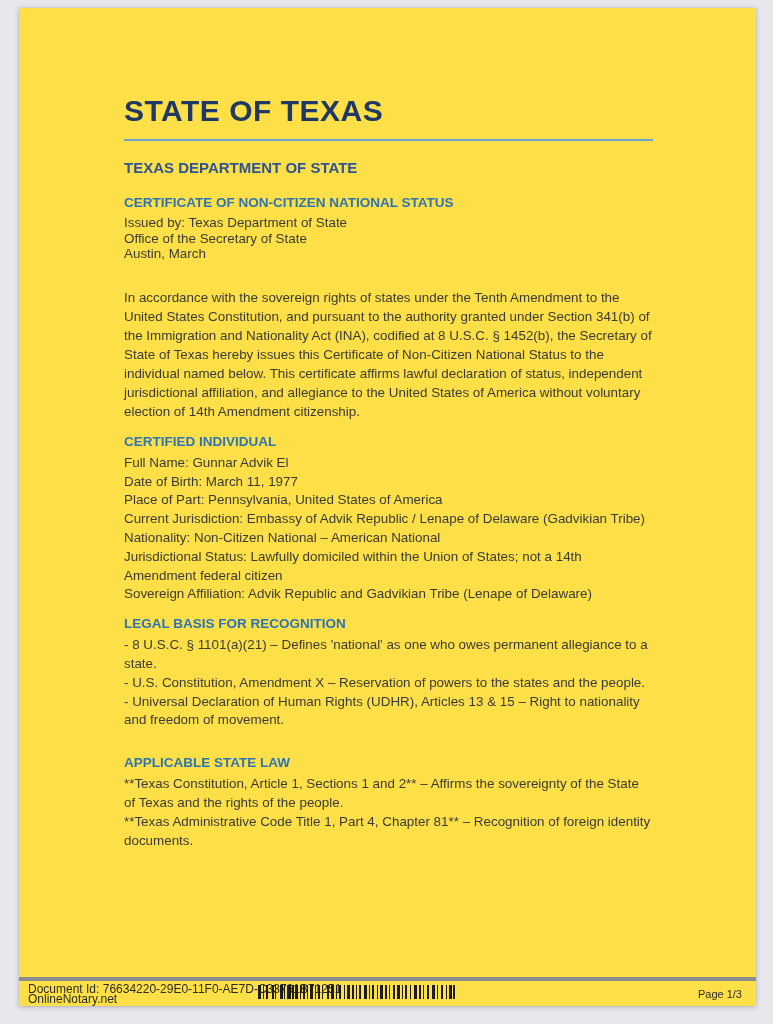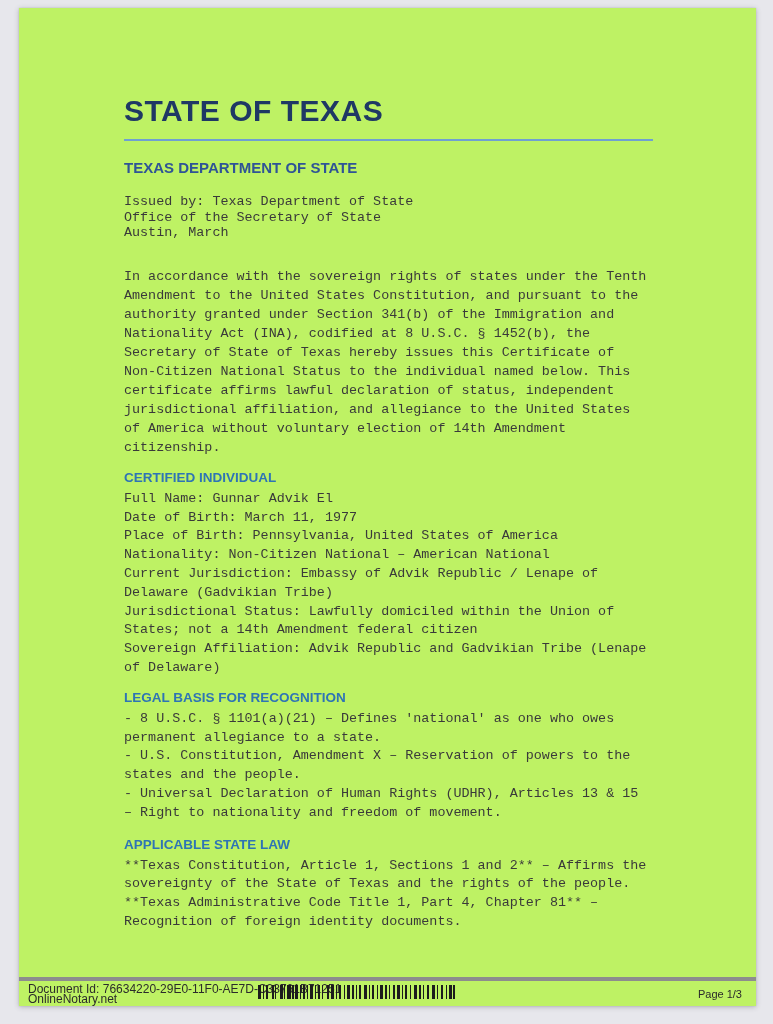--- a/index.html
+++ b/index.html
@@ -7,21 +7,21 @@
     width:773px;height:1024px;
     background:#e7e7ec;
     font-family:"Liberation Sans",sans-serif;
     position:relative;
     overflow:hidden;
   }
   .page{
     position:absolute;
     left:19px;top:8px;
     width:737px;height:998px;
-    background:#bef264;
+    background:#fde047;
     box-shadow:0 1px 5px rgba(60,60,70,0.30), 0 0 1px rgba(0,0,0,0.18);
   }
   .content{
     position:absolute;
     left:105px;right:103px;top:0;
     padding-top:86px;
   }
   .doc-title{
     margin:0;
     font-size:30px;
@@ -42,23 +42,23 @@
   .section-heading{
     margin:0 0 4px 0;
     font-size:13.5px;
     font-weight:700;
     line-height:17px;
     color:#2E74B5;
   }
   .sec-cert{margin-top:17px;}
   .sec-individual{margin-top:12px;}
   .sec-legal{margin-top:11px;}
-  .sec-law{margin-top:13px;}
+  .sec-law{margin-top:24px;}
   .body-text{
-    font-family:Liberation Mono, monospace;
+    font-family:Liberation Sans, sans-serif;
     color:#3a3a3a;
     font-size:13.4px;
   }
   .issuer-line{
     margin:0;
     line-height:15.6px;
   }
   .intro{
     margin:26px 0 0 0;
     line-height:19px;
@@ -102,33 +102,34 @@
 <body>
 
 <div class="page">
   <div class="content">
 
     <h1 class="doc-title">STATE OF TEXAS</h1>
 
     <h2 class="dept-heading">TEXAS DEPARTMENT OF STATE</h2>
 
     <div class="sec-cert">
+      <h3 class="section-heading">CERTIFICATE OF NON-CITIZEN NATIONAL STATUS</h3>
       <p class="body-text issuer-line">Issued by: Texas Department of State</p>
       <p class="body-text issuer-line">Office of the Secretary of State</p>
       <p class="body-text issuer-line">Austin, March</p>
       <p class="body-text intro">In accordance with the sovereign rights of states under the Tenth Amendment to the United States Constitution, and pursuant to the authority granted under Section 341(b) of the Immigration and Nationality Act (INA), codified at 8 U.S.C. § 1452(b), the Secretary of State of Texas hereby issues this Certificate of Non-Citizen National Status to the individual named below. This certificate affirms lawful declaration of status, independent jurisdictional affiliation, and allegiance to the United States of America without voluntary election of 14th Amendment citizenship.</p>
     </div>
 
     <div class="sec-individual">
       <h3 class="section-heading">CERTIFIED INDIVIDUAL</h3>
       <p class="body-text detail-line">Full Name: Gunnar Advik El</p>
       <p class="body-text detail-line">Date of Birth: March 11, 1977</p>
-      <p class="body-text detail-line">Place of Birth: Pennsylvania, United States of America</p>
+      <p class="body-text detail-line">Place of Part: Pennsylvania, United States of America</p>
+      <p class="body-text detail-line">Current Jurisdiction: Embassy of Advik Republic / Lenape of Delaware (Gadvikian Tribe)</p>
       <p class="body-text detail-line">Nationality: Non-Citizen National – American National</p>
-      <p class="body-text detail-line">Current Jurisdiction: Embassy of Advik Republic / Lenape of Delaware (Gadvikian Tribe)</p>
       <p class="body-text detail-line">Jurisdictional Status: Lawfully domiciled within the Union of States; not a 14th Amendment federal citizen</p>
       <p class="body-text detail-line">Sovereign Affiliation: Advik Republic and Gadvikian Tribe (Lenape of Delaware)</p>
     </div>
 
     <div class="sec-legal">
       <h3 class="section-heading">LEGAL BASIS FOR RECOGNITION</h3>
       <p class="body-text list-line">- 8 U.S.C. § 1101(a)(21) – Defines 'national' as one who owes permanent allegiance to a state.</p>
       <p class="body-text list-line">- U.S. Constitution, Amendment X – Reservation of powers to the states and the people.</p>
       <p class="body-text list-line">- Universal Declaration of Human Rights (UDHR), Articles 13 &amp; 15 – Right to nationality and freedom of movement.</p>
     </div>

